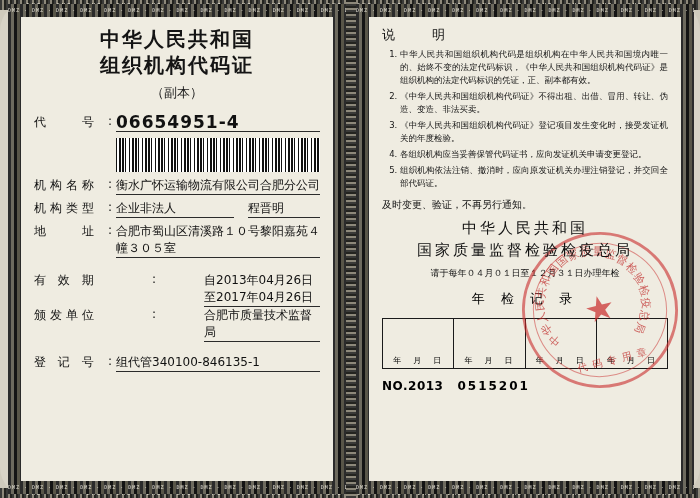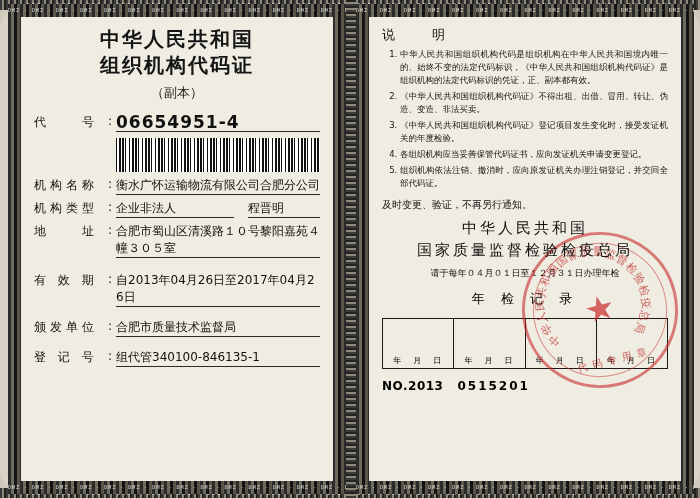--- a/index.html
+++ b/index.html
@@ -236,27 +236,27 @@
         <div class="fvalue">企业非法人</div>
         <div class="fvalue" style="flex:0 0 72px;margin-left:14px;">程晋明</div>
       </div>
 
       <div class="field">
         <div class="flabel">地　　址</div>
         <div class="fcolon">:</div>
         <div class="fvalue">合肥市蜀山区清溪路１０号黎阳嘉苑４幢３０５室</div>
       </div>
 
-      <div class="field" style="margin-top:14px;">
+      <div class="field" style="margin-top:14px;gap:44px;">
         <div class="flabel">有 效 期</div>
         <div class="fcolon">:</div>
         <div class="fvalue">自2013年04月26日至2017年04月26日</div>
       </div>
 
-      <div class="field" style="margin-top:12px;">
+      <div class="field" style="margin-top:0;gap:44px;">
         <div class="flabel">颁发单位</div>
         <div class="fcolon">:</div>
         <div class="fvalue">合肥市质量技术监督局</div>
       </div>
 
       <div class="field" style="margin-top:12px;">
         <div class="flabel">登 记 号</div>
         <div class="fcolon">:</div>
         <div class="fvalue">组代管340100-846135-1</div>
       </div>

